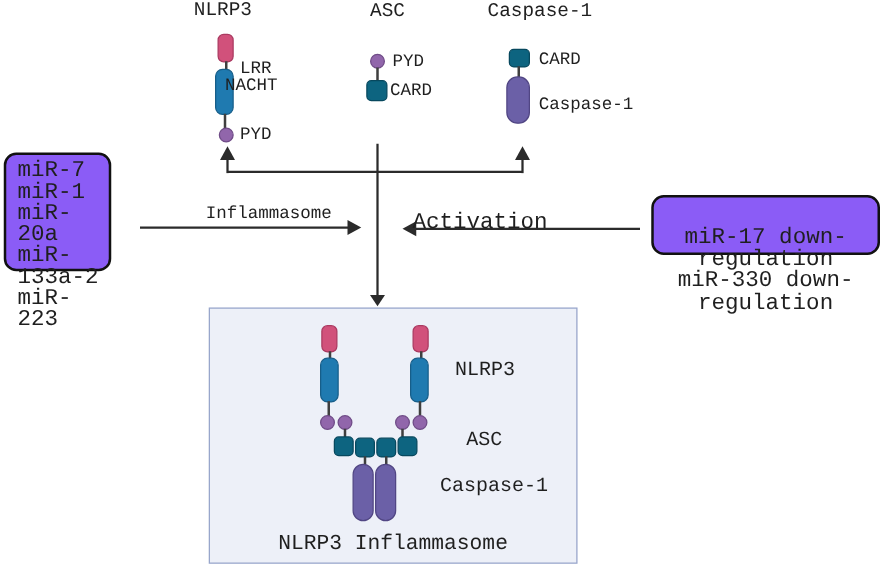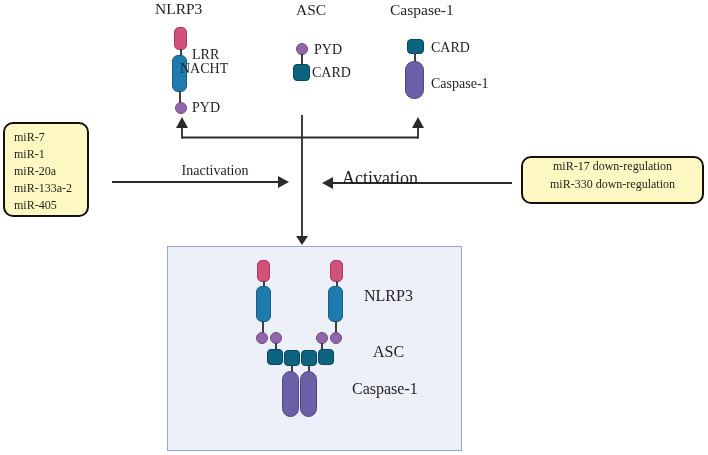--- a/index.html
+++ b/index.html
@@ -1,34 +1,34 @@
 <!DOCTYPE html>
 <html style="--lrr-pink: #d1517b; --lrr-pink-border: #ab3a61; --nacht-blue: #1f7ab0; --nacht-blue-border: #175e89; --pyd-purple: #9166ab; --pyd-purple-border: #6f4b87; --card-teal: #0d6480; --card-teal-border: #07485e; --caspase-purple: #6b60a7; --caspase-purple-border: #514684; --line-color: #2b2b2b; --text-color: #1f1f1f; --complex-box-fill: #edf0f8; --complex-box-border: #98a6cb; --mirna-box-border: #111111;"><head>
 <meta charset="utf-8">
 <style>
   html,body { margin:0; padding:0; background:#fff; }
   .canvas {
     position:relative; width:708px; height:455px; background:#ffffff;
-    font-family:Liberation Serif, serif; color:var(--text-color);
+    font-family:Liberation Mono, monospace; color:var(--text-color);
     overflow:hidden;
   }
   .lbl { position:absolute; white-space:nowrap; line-height:1.15; }
   .title { font-size:15.5px; }
   .dlabel { font-size:14px; }
   .shape { position:absolute; box-sizing:border-box; }
   .pink   { background:var(--lrr-pink);      border:1.5px solid var(--lrr-pink-border);      border-radius:5px; }
   .blue   { background:var(--nacht-blue);    border:1.5px solid var(--nacht-blue-border);    border-radius:6px; }
   .pcirc  { background:var(--pyd-purple);    border:1.5px solid var(--pyd-purple-border);    border-radius:50%; }
   .teal   { background:var(--card-teal);     border:1.5px solid var(--card-teal-border);     border-radius:4px; }
   .capsule{ background:var(--caspase-purple);border:1.5px solid var(--caspase-purple-border);border-radius:9px; }
   .link { position:absolute; width:2px; background:#3f3f3f; }
   .mirna-box {
     position:absolute; box-sizing:border-box;
-    border:2.5px solid var(--mirna-box-border); border-radius:10px; background:#fef9c3;
-    font-size:12px; line-height:17px;
+    border:2.5px solid var(--mirna-box-border); border-radius:10px; background:#8b5cf6;
+    font-size:18px; line-height:17px;
   }
   .complex-box {
     position:absolute; box-sizing:border-box;
     background:var(--complex-box-fill); border:1.5px solid var(--complex-box-border);
   }
   svg.wires { position:absolute; left:0; top:0; }
   .cline { stroke:var(--line-color); stroke-width:1.8px; fill:none; }
   .ahead { fill:var(--line-color); stroke:none; }
   .centered { text-align:center; }
 </style>
@@ -77,29 +77,29 @@
   <div class="link" style="left:414px; top:53px; height:9px;"></div>
   <div class="shape capsule" style="left:405px; top:61px; width:19px; height:38px;"></div>
   <div class="lbl dlabel" style="left:431px; top:40px;">CARD</div>
   <div class="lbl dlabel" style="left:431px; top:76px;">Caspase-1</div>
 
   <div class="mirna-box" style="left:3px; top:122px; width:86px; height:95px; padding:5px 0 0 9px;">
     <div>miR-7</div>
     <div>miR-1</div>
     <div>miR-20a</div>
     <div>miR-133a-2</div>
-    <div>miR-405</div>
+    <div>miR-223</div>
   </div>
 
-  <div class="mirna-box centered" style="left:521px; top:156px; width:183px; height:48px; padding-top:0; line-height:17.5px;">
+  <div class="mirna-box centered" style="left:521px; top:156px; width:183px; height:48px; padding-top:24px; line-height:17.5px;">
     <div>miR-17 down-regulation</div>
     <div>miR-330 down-regulation</div>
   </div>
 
-  <div class="lbl centered" style="left:160px; top:163px; width:110px; font-size:14px;">Inactivation</div>
+  <div class="lbl centered" style="left:160px; top:163px; width:110px; font-size:14px;">Inflammasome</div>
   <div class="lbl centered" style="left:330px; top:168px; width:100px; font-size:18px;">Activation</div>
 
   <div class="complex-box" style="left:167px; top:246px; width:295px; height:205px;"></div>
 
   <div class="shape pink" style="left:257px; top:260px; width:13px; height:22px;"></div>
   <div class="link" style="left:263px; top:281px; height:6px;"></div>
   <div class="shape blue" style="left:256px; top:286px; width:15px; height:36px;"></div>
   <div class="link" style="left:262px; top:321px; height:12px;"></div>
   <div class="shape pcirc" style="left:256px; top:332px; width:12px; height:12px;"></div>
   <div class="shape pcirc" style="left:270px; top:332px; width:12px; height:12px;"></div>
@@ -119,14 +119,15 @@
   <div class="shape teal" style="left:318px; top:349px; width:16px; height:16px;"></div>
 
   <div class="link" style="left:291px; top:365px; height:7px;"></div>
   <div class="link" style="left:308px; top:365px; height:7px;"></div>
   <div class="shape capsule" style="left:282px; top:371px; width:17px; height:46px;"></div>
   <div class="shape capsule" style="left:300px; top:371px; width:17px; height:46px;"></div>
 
   <div class="lbl" style="left:364px; top:287px; font-size:16px;">NLRP3</div>
   <div class="lbl" style="left:373px; top:343px; font-size:16px;">ASC</div>
   <div class="lbl" style="left:352px; top:380px; font-size:16px;">Caspase-1</div>
+  <div class="lbl centered" style="left:167px; top:426px; width:295px; font-size:17px;">NLRP3 Inflammasome</div>
 
 </div>
 
 </body></html>

